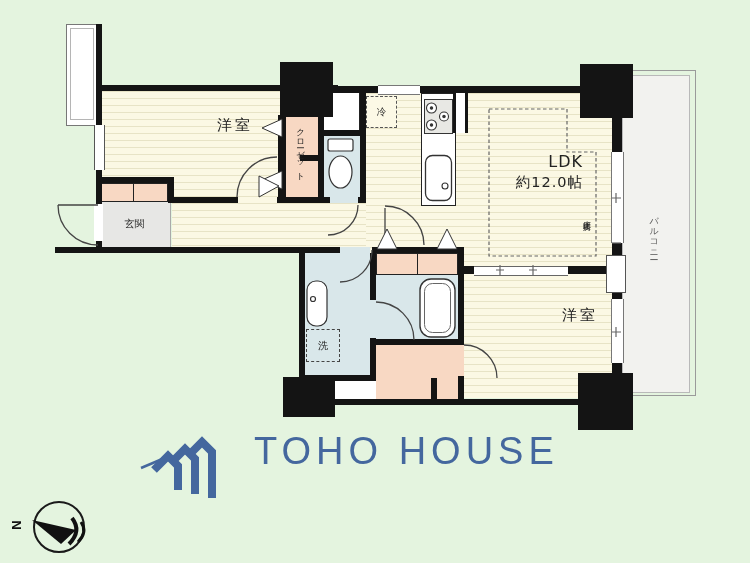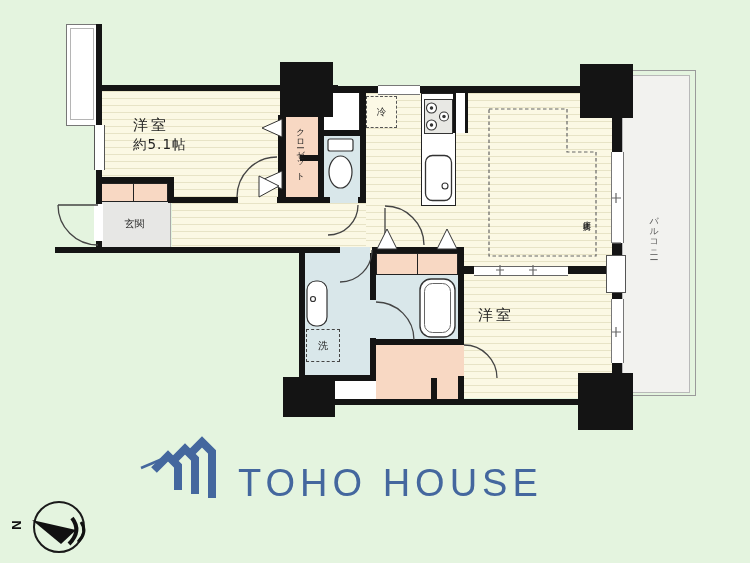--- a/index.html
+++ b/index.html
@@ -5,25 +5,25 @@
   html,body{margin:0;padding:0;}
   .stage{position:relative;width:750px;height:563px;background:#e4f4df;overflow:hidden;
          font-family:"DejaVu Sans",sans-serif;color:#222;}
   .abs{position:absolute;}
   .floor{position:absolute;background-color:#fbf8e4;
          background-image:repeating-linear-gradient(to bottom,#e7e3c6 0,#e7e3c6 1px,transparent 1px,transparent 7px);}
   .wall{position:absolute;background:#141414;}
   .pink{position:absolute;background:#f8d8c3;}
   .blue{position:absolute;background:#d9e7ea;}
   .whitebox{position:absolute;background:#ffffff;}
-  .room-label{position:absolute;text-align:left;line-height:1.3;}
+  .room-label{position:absolute;text-align:right;line-height:1.3;}
   .room-label .nm{display:block;font-size:15px;letter-spacing:3px;}
   .room-label .sz{display:block;font-size:13.5px;letter-spacing:1px;}
   .vtext{position:absolute;writing-mode:vertical-rl;text-orientation:upright;letter-spacing:2px;}
-  .logo{position:absolute;left:138px;top:430px;display:flex;align-items:flex-end;}
+  .logo{position:absolute;left:138px;top:430px;display:flex;align-items:flex-start;gap:16px;}
   .logo-text{font-family:"Liberation Sans",sans-serif;font-size:38px;letter-spacing:5px;
              color:#44679e;white-space:nowrap;}
   svg{display:block;}
   .overlay{position:absolute;left:0;top:0;pointer-events:none;}
 </style>
 </head>
 <body>
 
 <div class="stage">
 
@@ -169,23 +169,24 @@
     <g fill="#ffffff" stroke="#333" stroke-width="1.3">
       <rect x="425.5" y="155.5" width="26" height="45" rx="7"></rect>
       <circle cx="445" cy="186" r="3" fill="none" stroke-width="1.1"></circle>
     </g>
 
     <path d="M 489,109 H 567 V 152 H 596 V 256 H 489 Z" fill="none" stroke="#666" stroke-width="1.2" stroke-dasharray="3.5,2.5"></path>
   </svg>
 
   <div class="room-label" style="left:133px;top:116px;width:120px;">
     <span class="nm">洋室</span>
-    <span class="sz">約5.1帖</span>
   </div>
   <div class="room-label" style="left:463px;top:152px;width:120px;">
+    <span class="nm" style="letter-spacing:1px;font-size:16px;">LDK</span>
+    <span class="sz" style="font-size:14.5px;">約12.0帖</span>
   </div>
   <div class="room-label" style="left:478px;top:306px;width:120px;">
     <span class="nm">洋室</span>
   </div>
   <div class="abs" style="left:99px;top:217px;width:71px;text-align:center;font-size:10px;">玄関</div>
   <div class="vtext" style="left:295px;top:122px;height:74px;font-size:8.5px;letter-spacing:1px;">クローゼット</div>
   <div class="vtext" style="left:647px;top:210px;height:70px;font-size:9px;color:#555;letter-spacing:1px;">バルコニー</div>
   <div class="vtext" style="left:580px;top:214px;height:44px;font-size:8px;letter-spacing:1px;">床暖房</div>
 
   <div class="logo">

